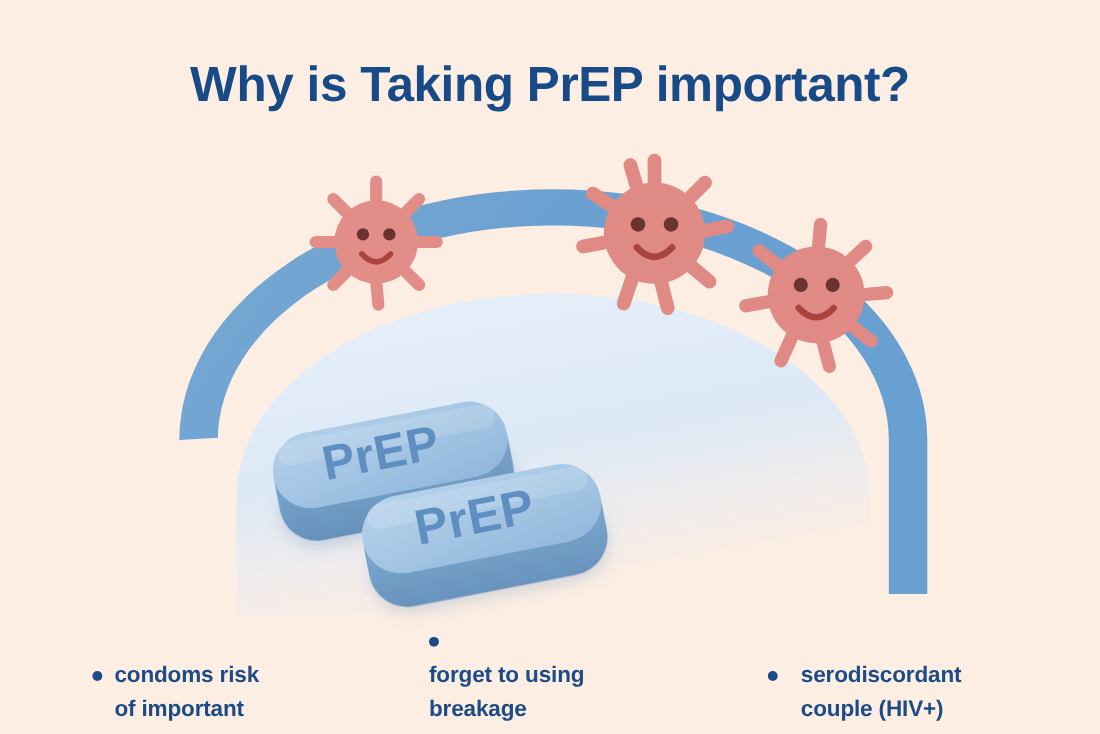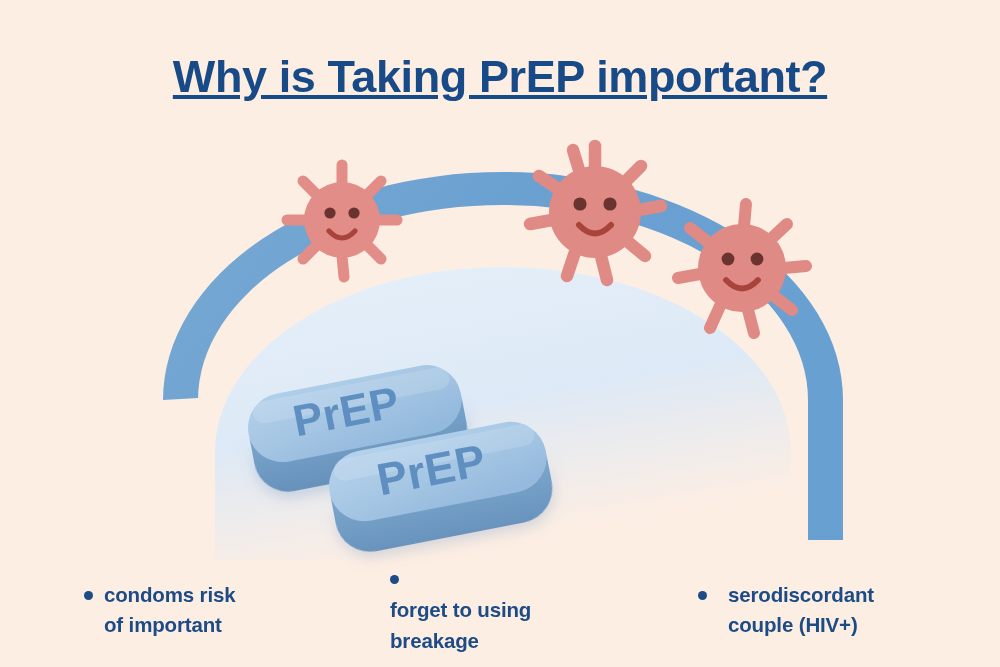--- a/index.html
+++ b/index.html
@@ -30,21 +30,20 @@
     left: 0;
     top: 52px;
     width: 1000px;
     text-align: center;
     font-size: 45px;
     font-weight: bold;
     letter-spacing: -0.4px;
     color: #174a87;
     line-height: 1.1;
     white-space: nowrap;
-    text-decoration: underline;
   }
 
   
   .stage {
     position: absolute;
     left: 0;
     top: 0;
     width: 1000px;
     height: 667px;
     pointer-events: none;
@@ -54,21 +53,21 @@
   }
 
   
   .bullets {
     position: absolute;
     left: 0;
     top: 560px;
     width: 1000px;
     height: 100px;
     display: flex;
-    align-items: center;
+    align-items: flex-end;
   }
   .bullet-col {
     box-sizing: border-box;
     width: 300px;
     display: flex;
     align-items: flex-start;
     gap: 11px;
   }
   .bullet-col.c1 { margin-left: 84px; }
   .bullet-col.c2 { margin-left: 6px; flex-direction: column; }

